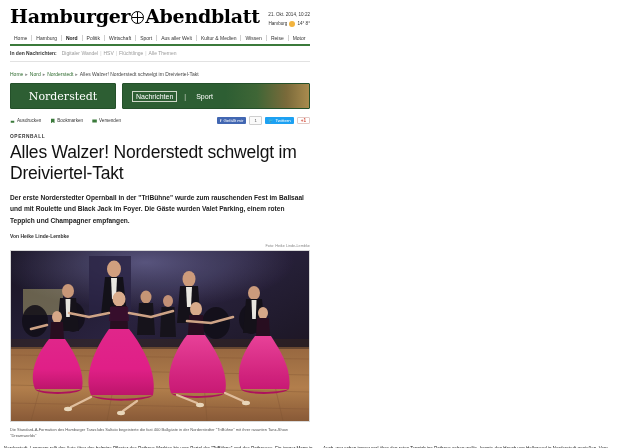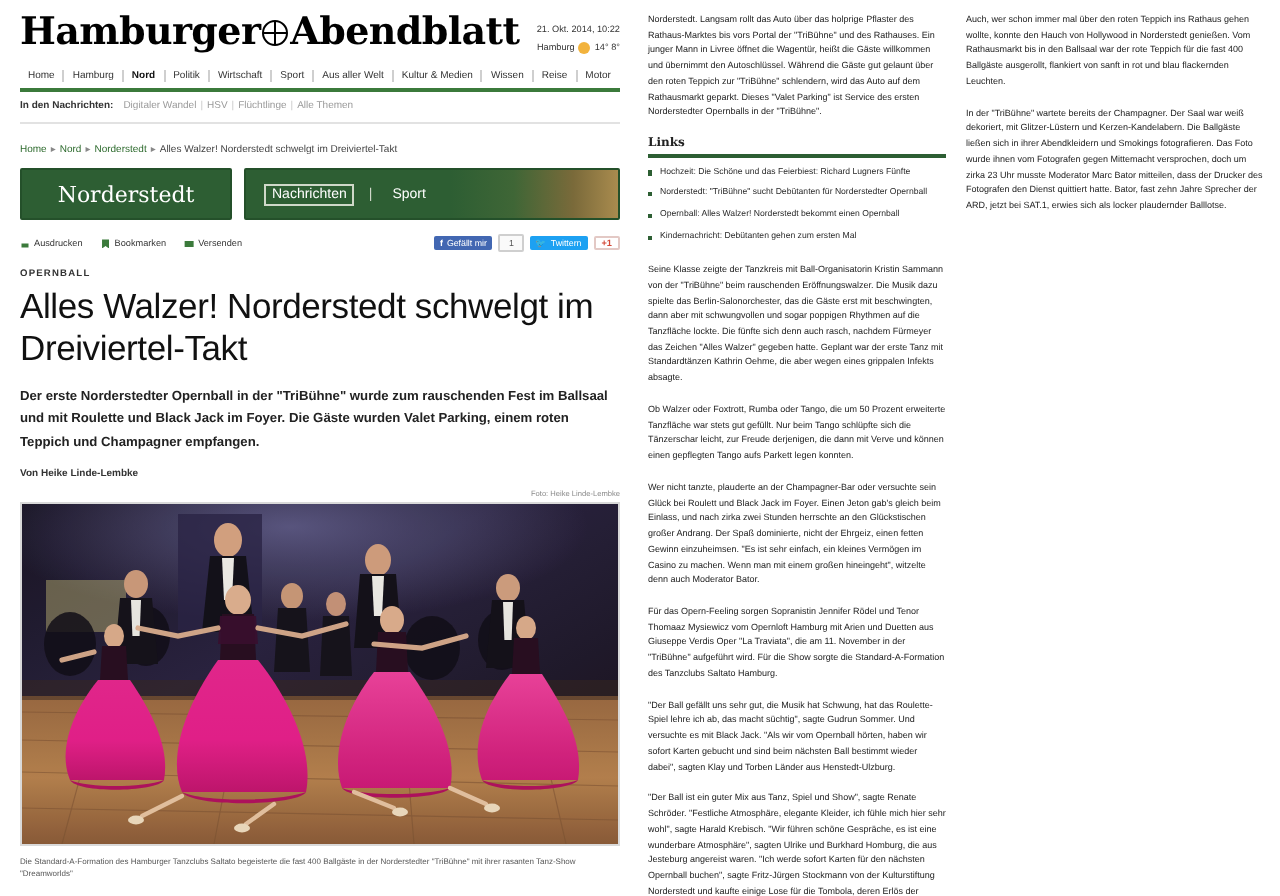--- a/index.html
+++ b/index.html
@@ -3,21 +3,21 @@
 <meta charset="utf-8">
 <style>
   html,body{margin:0;padding:0;}
   body{
     width:640px;height:448px;overflow:hidden;
     background:#ffffff;
     font-family:"Liberation Sans",sans-serif;
     color:#1a1a1a;
     -webkit-font-smoothing:antialiased;
   }
-  .page{width:640px;height:448px;position:relative;display:flex;}
+  .page{width:640px;height:448px;position:relative;display:flex;flex-direction:column;}
 
   
   .leftcol{width:320px;flex:0 0 320px;padding:0;box-sizing:border-box;}
 
   
   .masthead{display:flex;align-items:flex-start;justify-content:space-between;
             padding:7px 10px 4px 10px;}
   .logo{
     font-family:"DejaVu Serif","Liberation Serif",serif;
     font-weight:700;font-size:19px;letter-spacing:-0.3px;color:#000;

